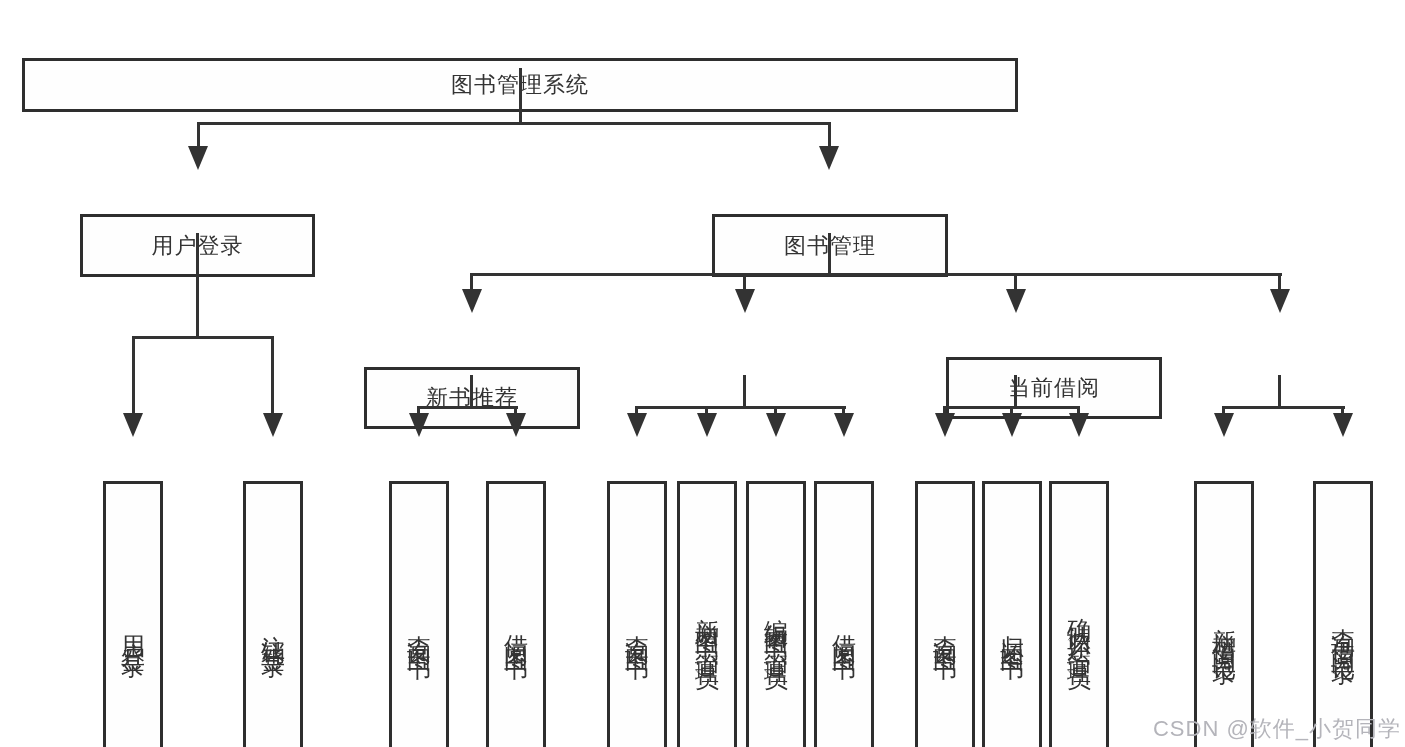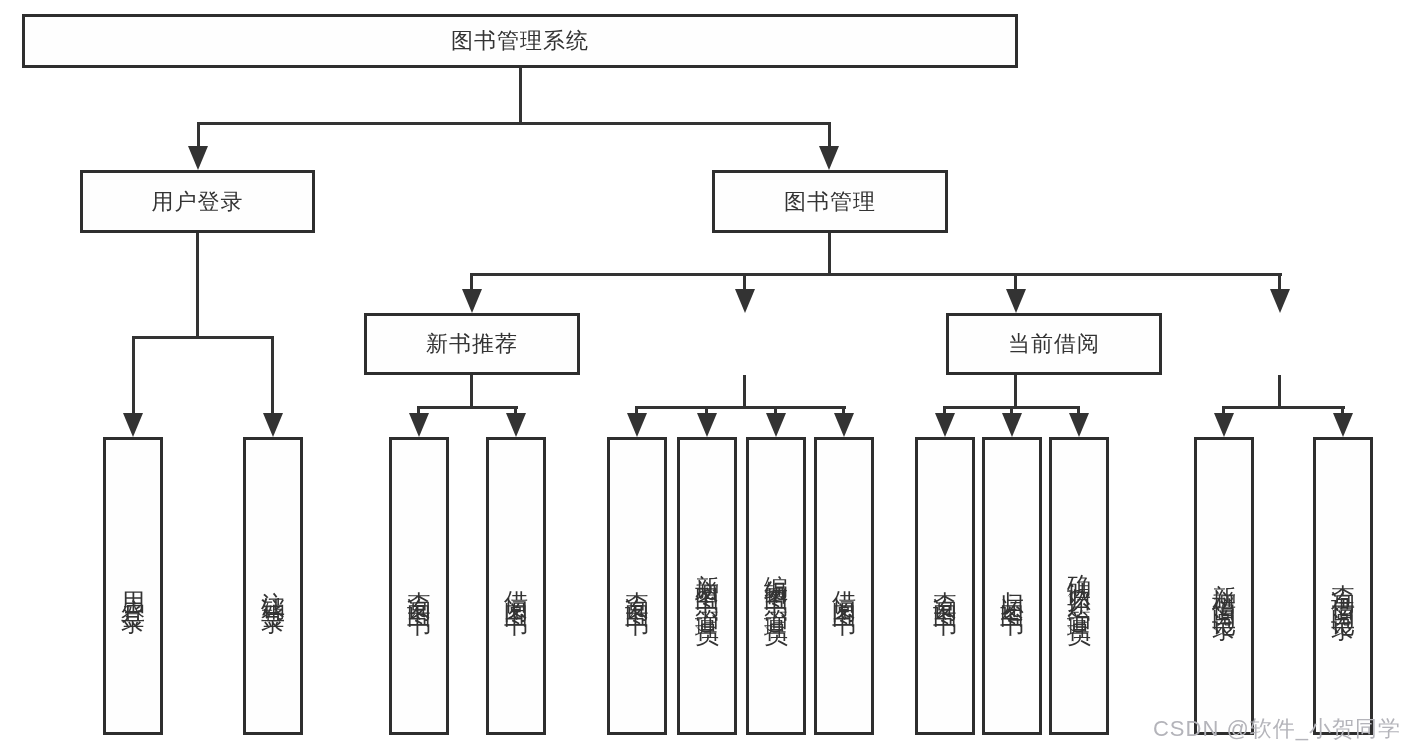--- a/index.html
+++ b/index.html
@@ -13,20 +13,21 @@
   }
   .box {
     position: absolute;
     box-sizing: border-box;
     background: var(--box-fill, #ffffff);
     border: 3px solid var(--box-border, #2e2e2e);
     display: flex;
     align-items: center;
     justify-content: center;
     color: var(--text-color, #333333);
+    margin-top: 44px;
   }
   .hbox span {
     font-size: 22px;
     letter-spacing: 1px;
     white-space: nowrap;
   }
   .vbox span {
     writing-mode: vertical-rl;
     text-orientation: mixed;
     font-size: 24px;
@@ -91,21 +92,21 @@
   <div class="hline" style="left:471px; top:273px; width:811px; height:3px;"></div>
   <div class="vline" style="left:470px; top:273px; width:3px; height:18px;"></div>
   <div class="arrow" style="left:462px; top:289px;"></div>
   <div class="vline" style="left:743px; top:273px; width:3px; height:18px;"></div>
   <div class="arrow" style="left:735px; top:289px;"></div>
   <div class="vline" style="left:1014px; top:273px; width:3px; height:18px;"></div>
   <div class="arrow" style="left:1006px; top:289px;"></div>
   <div class="vline" style="left:1278px; top:273px; width:3px; height:18px;"></div>
   <div class="arrow" style="left:1270px; top:289px;"></div>
 
-  <div class="box hbox" style="left:364px; top:313px; width:216px; height:62px;">
+  <div class="box hbox" style="left:364px; top:323px; width:216px; height:62px;">
     <span>新书推荐</span>
   </div>
   <div class="box hbox" style="left:946px; top:313px; width:216px; height:62px;">
     <span>当前借阅</span>
   </div>
 
   <div class="vline" style="left:470px; top:375px; width:3px; height:31px;"></div>
   <div class="hline" style="left:417px; top:406px; width:101px; height:3px;"></div>
   <div class="vline" style="left:417px; top:406px; width:3px; height:9px;"></div>
   <div class="arrow" style="left:409px; top:413px;"></div>

